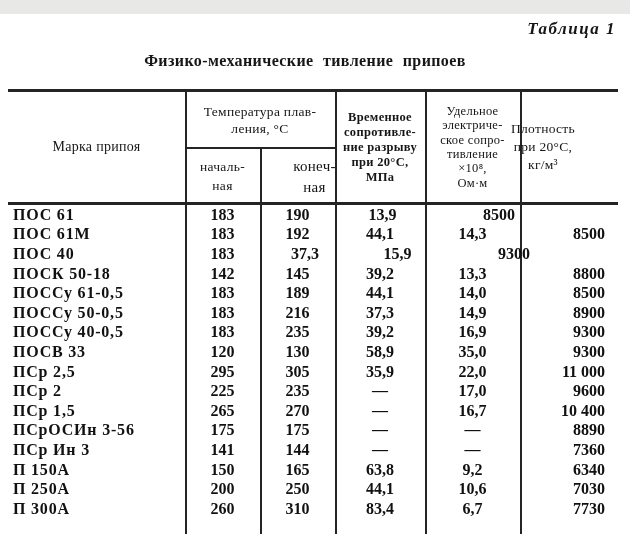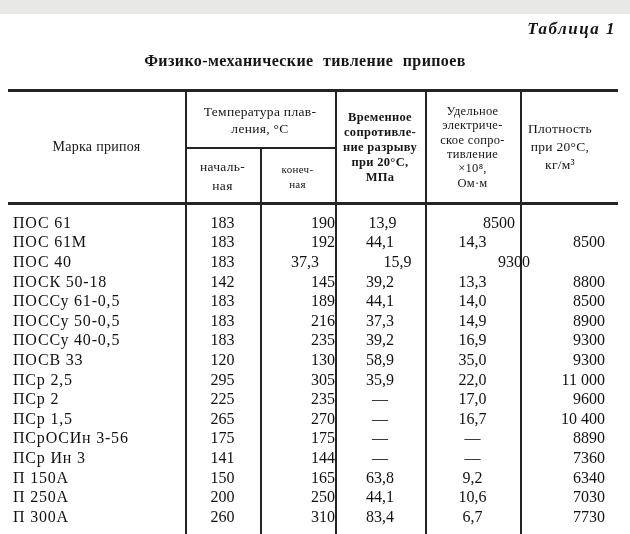--- a/index.html
+++ b/index.html
@@ -32,30 +32,30 @@
   .v3{left:327px;top:3px;height:443px;width:2px;}
   .v4{left:417px;top:3px;height:443px;width:2px;}
   .v5{left:512px;top:3px;height:443px;width:2px;}
   .hc{
     position:absolute;display:flex;align-items:center;justify-content:center;
     text-align:center;white-space:pre-line;letter-spacing:0.3px;
   }
   .hc-grade{left:0;top:3px;width:177px;height:110px;font-size:14px;}
   .hc-melt{left:179px;top:5px;width:146px;height:53px;font-size:13.5px;line-height:1.25;}
   .hc-start{left:179px;top:62px;width:71px;height:51px;font-size:13.5px;line-height:1.35;}
-  .hc-end{left:254px;top:62px;width:71px;height:51px;font-size:11px;line-height:1.35;}
+  .hc-end{left:254px;top:62px;width:71px;height:51px;font-size:15px;line-height:1.35;padding-left:17px;}
   .hc-tensile{left:329px;top:3px;width:86px;height:110px;font-size:12.5px;line-height:1.2;font-weight:bold;}
   .hc-resist{left:419px;top:3px;width:91px;height:110px;font-size:12.5px;line-height:1.15;}
-  .hc-density{left:504px;top:3px;width:96px;height:110px;font-size:13.5px;line-height:1.35;}
-  .tbody{position:absolute;left:0;top:116px;width:610px;padding-top:8px;}
+  .hc-density{left:487px;top:3px;width:96px;height:110px;font-size:13.5px;line-height:1.35;}
+  .tbody{position:absolute;left:0;top:116px;width:610px;padding-top:0;font-weight:bold;}
   .row{display:flex;height:19.6px;align-items:center;}
   .cell{font-size:16px;color:#111;}
   .c1{width:177px;padding-left:5px;letter-spacing:0.8px;box-sizing:border-box;}
   .c2{width:75px;text-align:center;}
-  .c3{width:75px;text-align:right;}
+  .c3{width:75px;text-align:center;}
   .c4{width:90px;text-align:center;}
   .c5{width:95px;text-align:center;}
   .c6{width:98px;text-align:right;padding-right:13px;box-sizing:border-box;}
 </style>
 </head>
 <body>
 
 <div id="page">
 
   <div class="table-label">Таблица 1</div>

